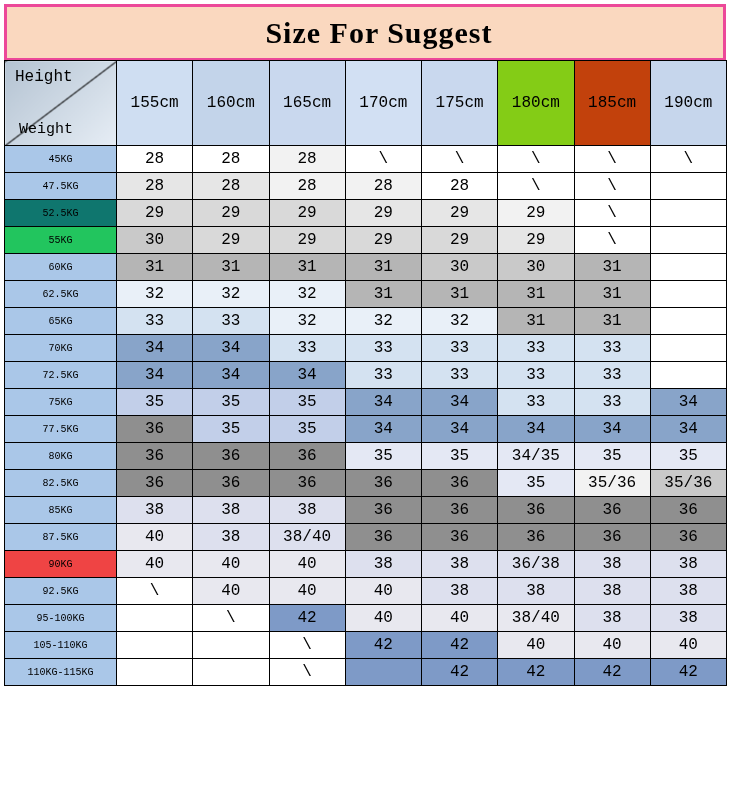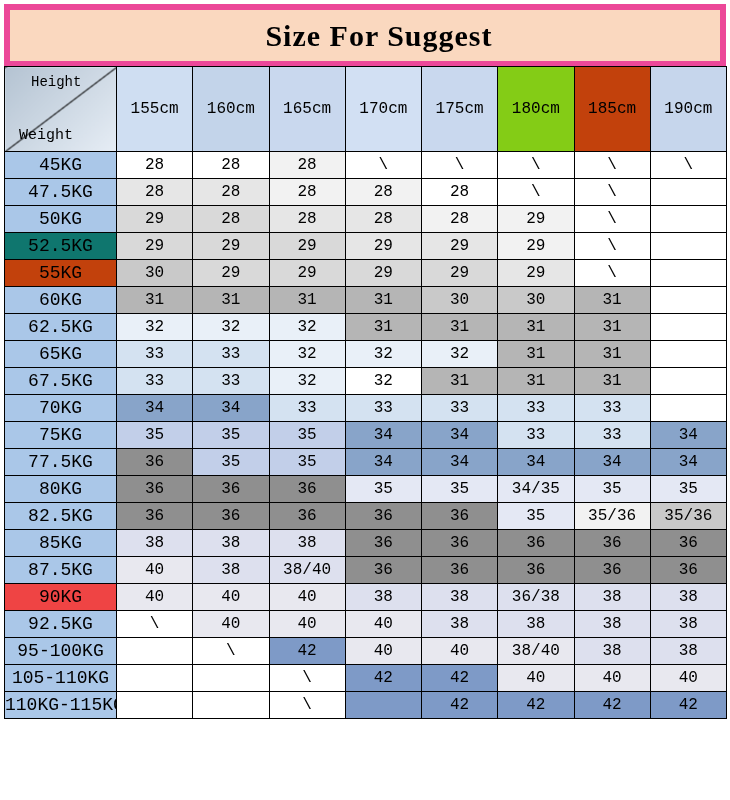--- a/index.html
+++ b/index.html
@@ -1,38 +1,38 @@
 <!DOCTYPE html>
 <html><head>
 <meta charset="utf-8">
 <style>
   html,body { margin:0; padding:0; background:#ffffff; }
   body { font-family:"Liberation Mono","DejaVu Sans Mono",monospace; color:#000; }
   .sheet { width:722px; margin:4px auto; }
   .title-bar {
-    background:#fad8bf; border:6px solid #ec4899;
+    background:#fad8bf; border:3px solid #ec4899;
     height:51px; line-height:51px; text-align:center;
     font-family:"Liberation Serif","DejaVu Serif",serif;
     font-weight:bold; font-size:30px; letter-spacing:1px;padding-left:28px;
   }
   table { border-collapse:collapse; table-layout:fixed; width:722px; margin-top:-1px; }
   th, td {
     border:1px solid #000; text-align:center; vertical-align:middle;
     font-weight:normal; padding:0; overflow:hidden; white-space:nowrap;
   }
   thead th { height:84px; font-size:16px; }
-  tbody th { font-size:18px; height:26px; }
+  tbody th { font-size:10px; height:26px; }
   tbody td { height:26px; font-size:16px; }
   .corner {
     position:relative;
     background:
       linear-gradient(to bottom right, transparent calc(50% - 1px), #000 50%, transparent calc(50% + 1px)),
       linear-gradient(135deg, #b4c3d2 0%, #e6edf5 100%);
   }
-  .corner .c-top  { position:absolute; top:7px;  left:26px; font-size:14px; }
+  .corner .c-top  { position:absolute; top:7px;  left:10px; font-size:16px; }
   .corner .c-bot  { position:absolute; bottom:7px; left:14px; font-size:15px; }
 </style>
 </head>
 <body>
 
 <div class="sheet">
   <div class="title-bar">Size For Suggest</div>
   <table>
     <colgroup>
       <col style="width:112px">
@@ -71,43 +71,32 @@
           <td style="background:#e6e6e6">28</td>
           <td style="background:#e6e6e6">28</td>
           <td style="background:#f2f2f2">28</td>
           <td style="background:#f2f2f2">28</td>
           <td style="background:#ffffff">28</td>
           <td style="background:#ffffff">\</td>
           <td style="background:#ffffff">\</td>
           <td style="background:#ffffff"></td>
         </tr>
         <tr>
-          <th style="background:#aac7e8">50KG</th>
-          <td style="background:#d9d9d9">29</td>
-          <td style="background:#d9d9d9">28</td>
-          <td style="background:#e6e6e6">28</td>
-          <td style="background:#e6e6e6">28</td>
-          <td style="background:#f2f2f2">28</td>
-          <td style="background:#f2f2f2">29</td>
-          <td style="background:#ffffff">\</td>
-          <td style="background:#ffffff"></td>
-        </tr>
-        <tr>
           <th style="background:#0f766e">52.5KG</th>
           <td style="background:#d9d9d9">29</td>
           <td style="background:#d9d9d9">29</td>
           <td style="background:#d9d9d9">29</td>
           <td style="background:#e6e6e6">29</td>
           <td style="background:#e6e6e6">29</td>
           <td style="background:#f2f2f2">29</td>
           <td style="background:#ffffff">\</td>
           <td style="background:#ffffff"></td>
         </tr>
         <tr>
-          <th style="background:#c2410c">55KG</th>
+          <th style="background:#22c55e">55KG</th>
           <td style="background:#c9c9c9">30</td>
           <td style="background:#d9d9d9">29</td>
           <td style="background:#d9d9d9">29</td>
           <td style="background:#d9d9d9">29</td>
           <td style="background:#d9d9d9">29</td>
           <td style="background:#e6e6e6">29</td>
           <td style="background:#ffffff">\</td>
           <td style="background:#ffffff"></td>
         </tr>
         <tr>
@@ -137,35 +126,35 @@
           <td style="background:#d4e2f1">33</td>
           <td style="background:#d4e2f1">33</td>
           <td style="background:#e9f0f8">32</td>
           <td style="background:#e9f0f8">32</td>
           <td style="background:#e9f0f8">32</td>
           <td style="background:#b5b5b5">31</td>
           <td style="background:#b5b5b5">31</td>
           <td style="background:#ffffff"></td>
         </tr>
         <tr>
-          <th style="background:#aac7e8">67.5KG</th>
-          <td style="background:#d4e2f1">33</td>
-          <td style="background:#d4e2f1">33</td>
-          <td style="background:#e9f0f8">32</td>
-          <td style="background:#ffffff">32</td>
-          <td style="background:#b5b5b5">31</td>
-          <td style="background:#b5b5b5">31</td>
-          <td style="background:#b5b5b5">31</td>
-          <td style="background:#ffffff"></td>
-        </tr>
-        <tr>
           <th style="background:#aac7e8">70KG</th>
           <td style="background:#88a4c9">34</td>
           <td style="background:#88a4c9">34</td>
           <td style="background:#d4e2f1">33</td>
+          <td style="background:#d4e2f1">33</td>
+          <td style="background:#d4e2f1">33</td>
+          <td style="background:#d4e2f1">33</td>
+          <td style="background:#d4e2f1">33</td>
+          <td style="background:#ffffff"></td>
+        </tr>
+        <tr>
+          <th style="background:#aac7e8">72.5KG</th>
+          <td style="background:#88a4c9">34</td>
+          <td style="background:#88a4c9">34</td>
+          <td style="background:#88a4c9">34</td>
           <td style="background:#d4e2f1">33</td>
           <td style="background:#d4e2f1">33</td>
           <td style="background:#d4e2f1">33</td>
           <td style="background:#d4e2f1">33</td>
           <td style="background:#ffffff"></td>
         </tr>
         <tr>
           <th style="background:#aac7e8">75KG</th>
           <td style="background:#c2cfe9">35</td>
           <td style="background:#c2cfe9">35</td>

